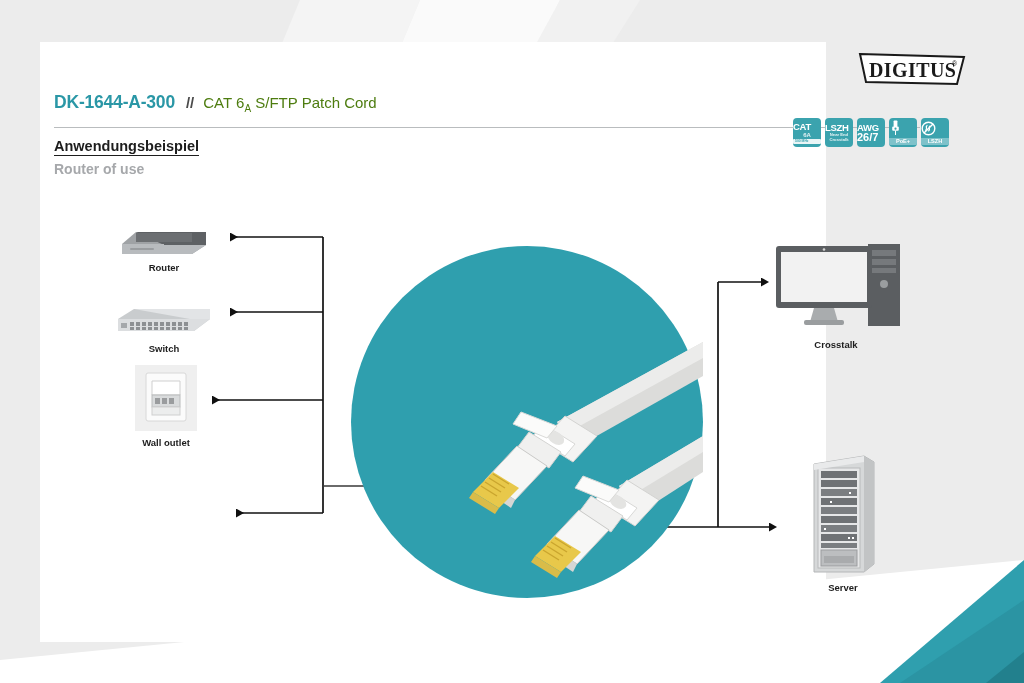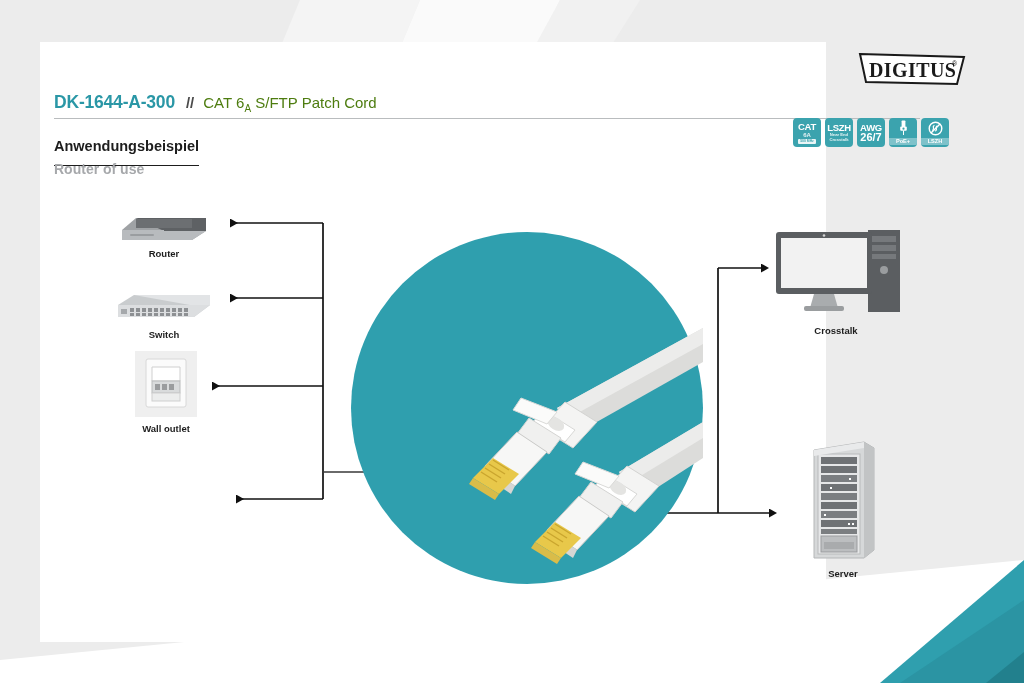--- a/index.html
+++ b/index.html
@@ -24,74 +24,74 @@
     position:absolute;left:816px;top:8px;width:112px;height:38px;
   }
   .logo-box svg{display:block;}
 
   
   .header{
     position:absolute;left:14px;top:50px;width:880px;
   }
   .header-row{
     display:flex;align-items:baseline;
-    padding-bottom:4px;border-bottom:1px solid #b9bcbe;
+    padding-bottom:13px;border-bottom:1px solid #b9bcbe;
     width:866px;
   }
   .sku{
     color:#2a97a6;font-weight:bold;font-size:17.5px;letter-spacing:-0.2px;
   }
   .slashes{
     color:#4a4a4a;font-weight:bold;font-size:15px;margin:0 9px 0 11px;
   }
   .prodname{
     color:#4d7c0f;font-size:15px;font-weight:normal;
   }
   .prodname sub{font-size:10px;}
 
   
   .sec-de{
     position:absolute;left:14px;top:96px;
     font-size:14.5px;font-weight:bold;color:#1d1d1d;
-    border-bottom:1.6px solid #1d1d1d;padding-bottom:11px;
+    border-bottom:1.6px solid #1d1d1d;padding-bottom:1px;
   }
   .sec-en{
     position:absolute;left:14px;top:119px;
     font-size:14px;font-weight:bold;color:#a6a8ab;
   }
 
   
   .badges{
     position:absolute;left:753px;top:76px;display:flex;gap:4px;
   }
   .badge{
     width:28px;height:29px;border-radius:4px;
     background:#3ba3ae;
-    display:flex;flex-direction:column;align-items:center;justify-content:center;
+    display:flex;flex-direction:column;justify-content:center;
     color:#ffffff;overflow:hidden;
   }
   .badge .b-main{font-size:9.5px;font-weight:bold;line-height:10px;letter-spacing:-.3px;}
   .badge .b-main2{font-size:11px;font-weight:bold;line-height:9px;}
   .badge .b-sub{
     font-size:4.2px;font-weight:bold;line-height:4.6px;text-align:center;
     color:#e3f2f4;
   }
   .badge .b-sub-chip{
     font-size:3.4px;font-weight:bold;line-height:5px;
     background:#e9f5f6;color:#3ba3ae;border-radius:1px;
     padding:0 2px;margin-top:1px;
   }
   .badge .b-bar{
     font-size:5.6px;font-weight:bold;line-height:7px;
     background:#7ec2ca;color:#ffffff;width:100%;text-align:center;margin-top:2px;
   }
   .badge svg{display:block;}
 
   
-  .diagram{position:absolute;left:0;top:4px;width:942px;height:600px;text-decoration:underline;}
+  .diagram{position:absolute;left:0;top:18px;width:942px;height:600px;text-decoration:underline;}
   .diagram > svg{position:absolute;left:0;top:0;}
 
   .node-label{
     position:absolute;text-align:center;
     font-size:9.5px;font-weight:bold;color:#1d1d1d;
     white-space:nowrap;
   }
   .device{position:absolute;}
   .device svg{display:block;}
 </style>

